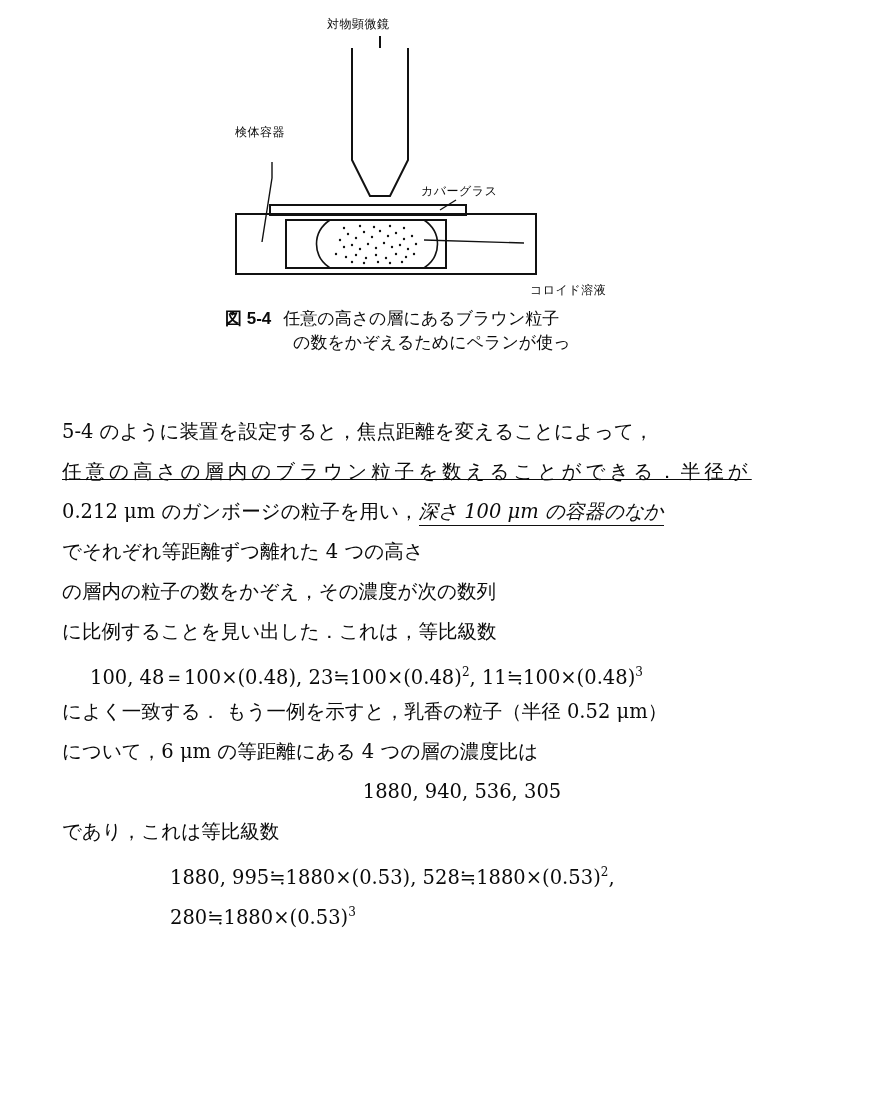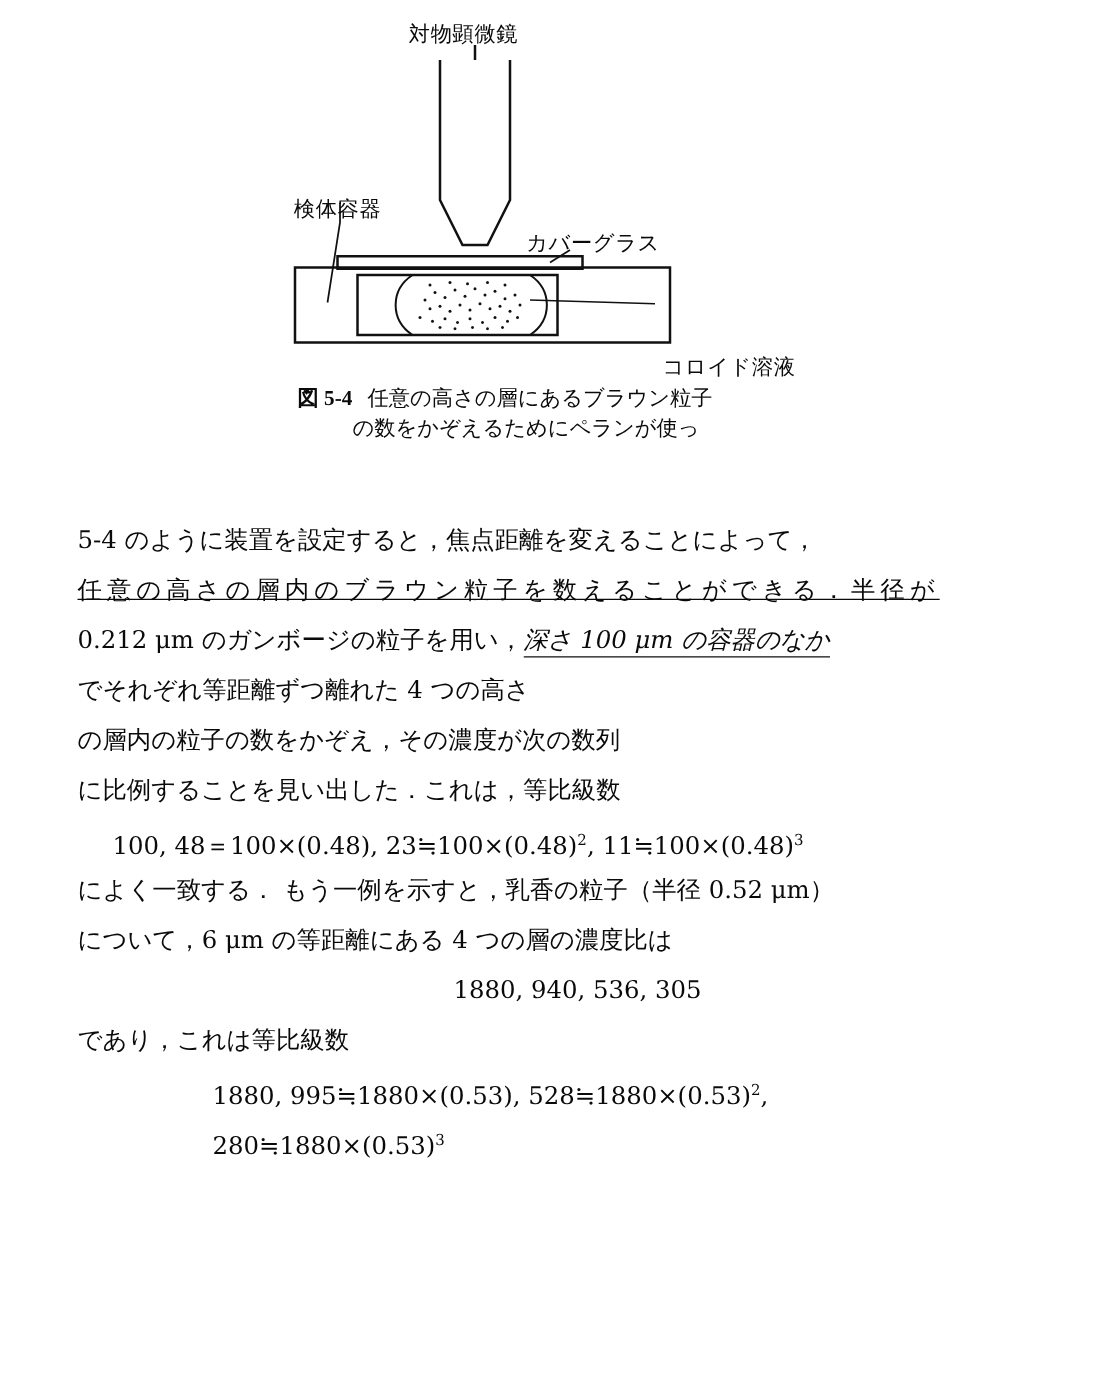--- a/index.html
+++ b/index.html
@@ -23,52 +23,52 @@
 
   
   .figure-area {
     position: relative;
     width: 892px;
     height: 300px;
   }
   .fig-label {
     position: absolute;
     font-family: Liberation Serif, serif;
-    font-size: 17px;
+    font-size: 12px;
     white-space: nowrap;
     letter-spacing: 0.5px;
   }
   #lbl-microscope { left: 327px; top: 16px; }
-  #lbl-container  { left: 235px; top: 156px; }
+  #lbl-container  { left: 235px; top: 124px; }
   #lbl-cover      { left: 421px; top: 183px; }
   #lbl-colloid    { left: 530px; top: 235px; margin-top: 47px; }
 
   svg.figure-svg {
     position: absolute;
     left: 0;
     top: 0;
   }
 
   
   .caption {
     position: absolute;
-    left: 238px;
+    left: 225px;
     top: 307px;
     width: 460px;
-    font-family: Liberation Serif, serif;
+    font-family: Liberation Sans, sans-serif;
     font-size: 17px;
     line-height: 24px;
   }
   .caption .cap-num {
     font-weight: bold;
     margin-right: 12px;
   }
   .caption .cap-l2, .caption .cap-l3 {
     display: block;
-    margin-left: 44px;
+    margin-left: 68px;
   }
 
   
   .body-text {
     position: absolute;
     left: 62px;
     top: 412px;
     width: 800px;
     font-size: 19.5px;
     line-height: 40px;

